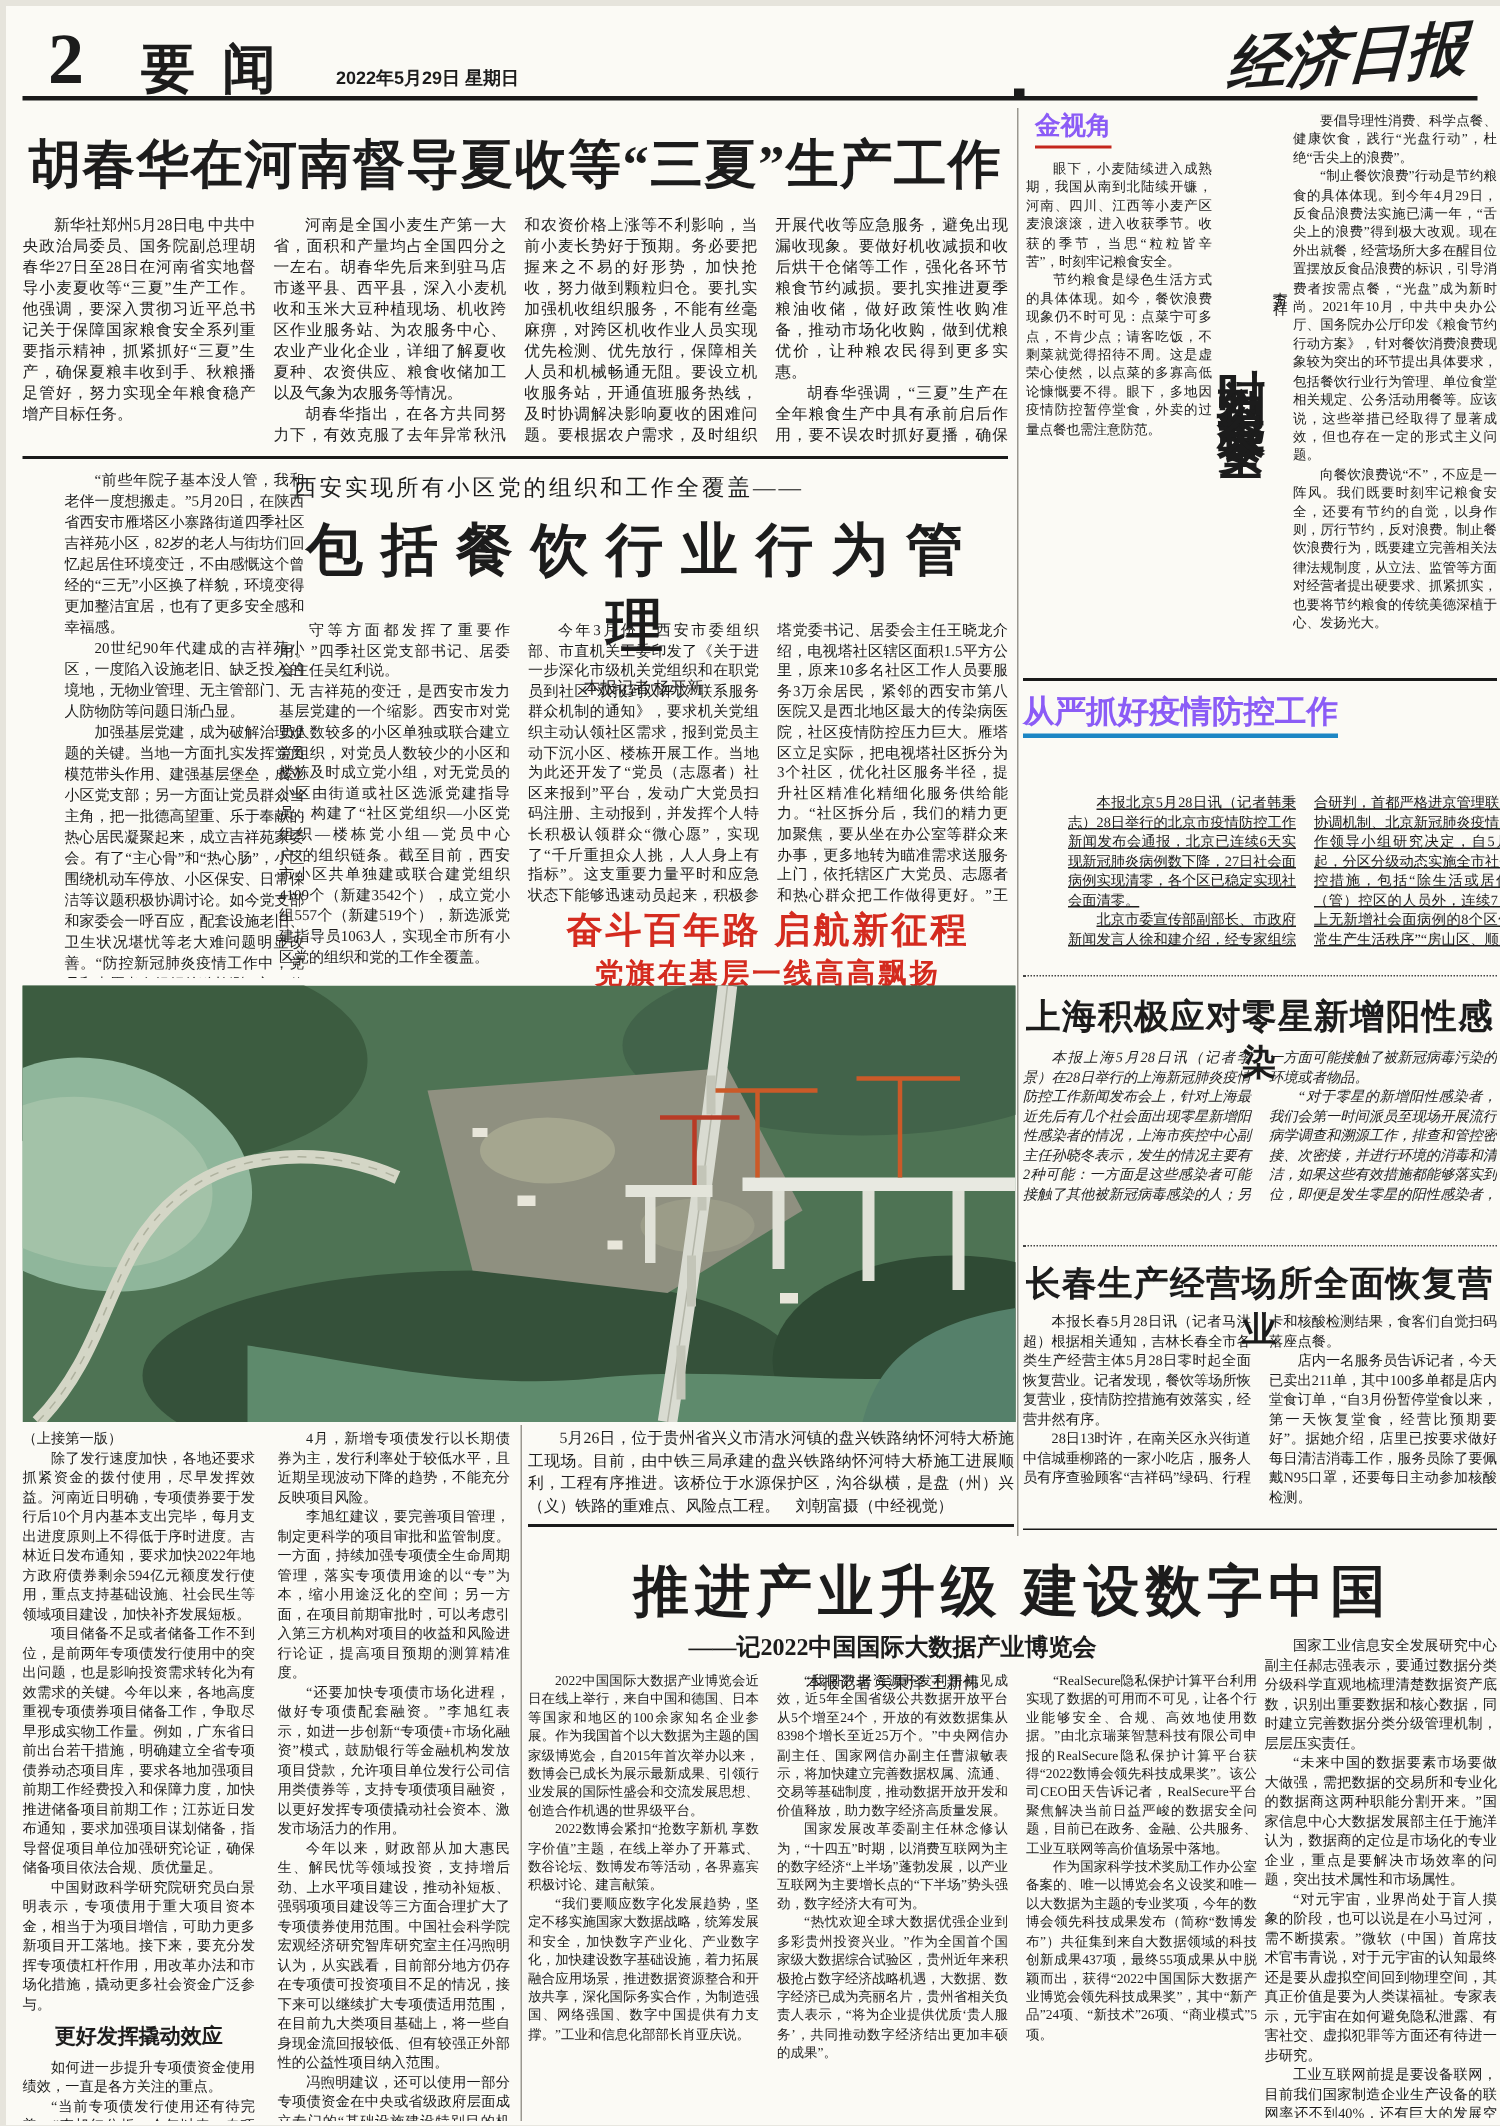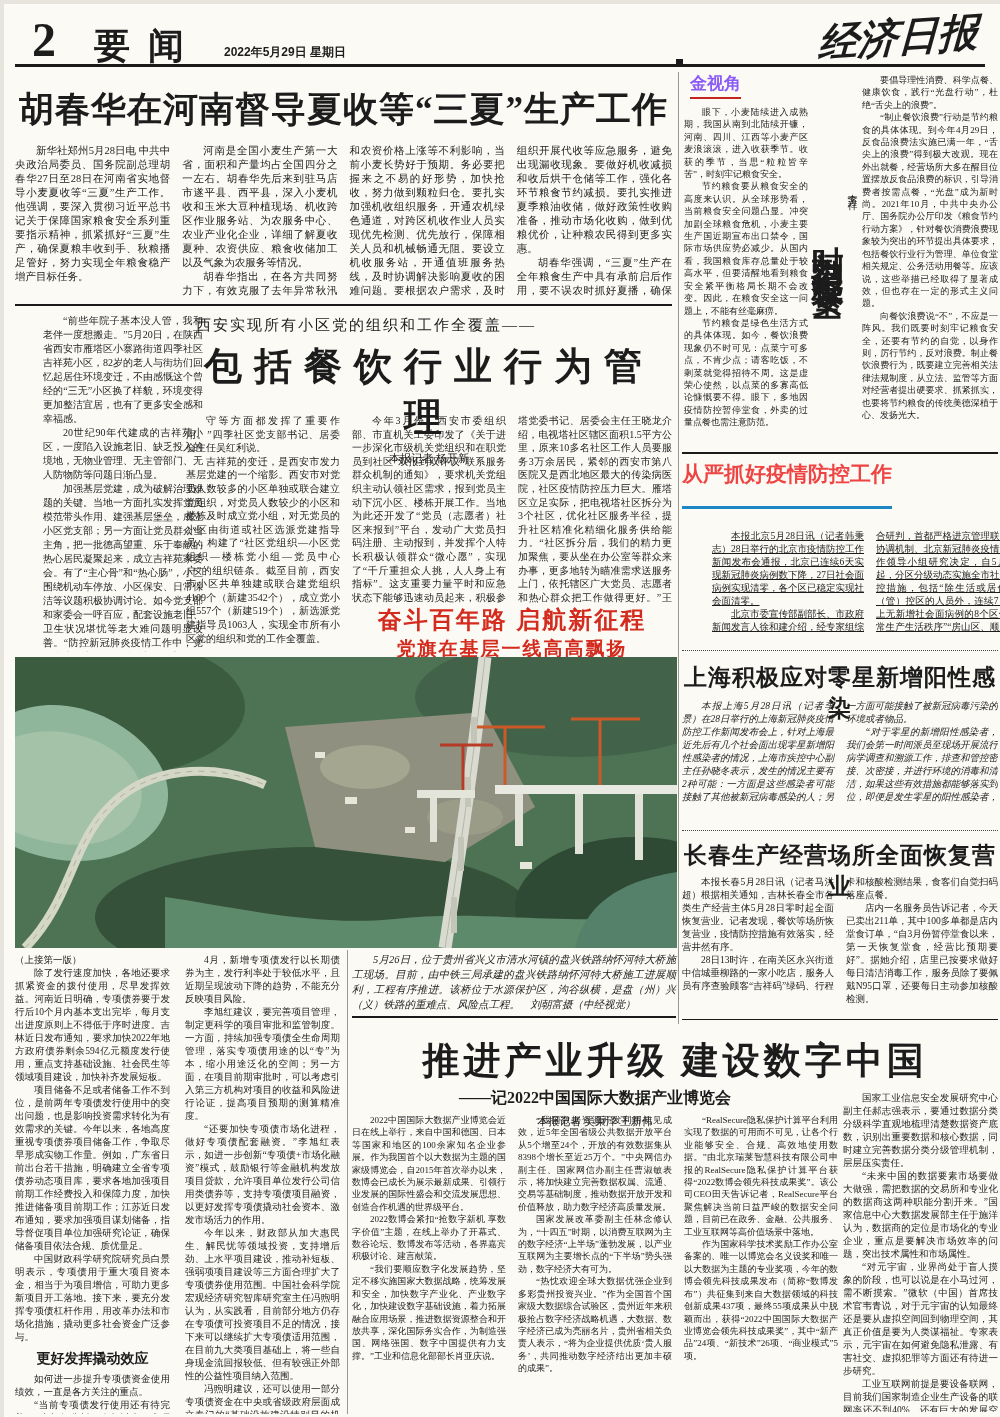--- a/index.html
+++ b/index.html
@@ -18,22 +18,22 @@
   .dateline{font-size:12px;font-weight:bold;font-family:"Liberation Sans",sans-serif;}
   .masthead{font-size:40px;font-weight:bold;font-style:italic;transform:rotate(-4deg) skewX(-6deg);}
   
   .h-big{font-weight:bold;text-align:center;}
   .bodycols{column-gap:12px;overflow:hidden;}
   .byline{text-align:center;font-size:11px;}
   .kicker{font-size:15px;letter-spacing:2px;}
   .redlabel{color:#8b5cf6;font-weight:bold;font-size:17px;border-bottom:2px solid #c4261d;
             padding-bottom:2px;display:inline-block;font-family:"Liberation Sans",sans-serif;}
   .vertical{writing-mode:vertical-rl;}
-  .bluehead{color:#ef4444;font-weight:bold;font-size:21px;border-bottom:3px solid #1d86c4;
-            display:inline-block;font-family:Liberation Mono, monospace;padding-bottom:18px;}
+  .bluehead{color:#8b5cf6;font-weight:bold;font-size:21px;border-bottom:3px solid #1d86c4;
+            display:inline-block;font-family:Liberation Mono, monospace;padding-bottom:1px;}
   .banner{text-align:center;background:#fbfaf5;}
   .banner-l1{color:#d42b1f;font-weight:900;font-size:24px;font-family:"Liberation Sans",sans-serif;letter-spacing:2px;}
   .banner-l2{color:#d42b1f;font-weight:bold;font-size:19px;letter-spacing:2px;
              border-bottom:3px solid #d42b1f;display:inline-block;padding-bottom:1px;}
   .caption{font-size:10.5px;line-height:15px;}
   .subhead{font-size:14px;font-weight:bold;text-align:center;text-indent:0;margin:8px 0;}
 </style>
 </head>
 <body>
 
@@ -45,21 +45,21 @@
   <div class="abs masthead" style="right:22px;top:10px;">经济日报</div>
   <div class="hrule" style="left:15px;top:64px;width:970px;height:2.5px;"></div>
   <div class="hrule" style="left:676px;top:59px;width:7px;height:7px;"></div>
 
   <div class="vrule" style="left:678px;top:72px;height:952px;"></div>
 
   <div class="abs h-big" style="left:15px;top:86px;width:657px;font-size:35px;letter-spacing:1px;">胡春华在河南督导夏收等“三夏”生产工作</div>
   <div class="abs bodycols" style="left:15px;top:144px;width:657px;height:156px;column-count:4;font-size:10.5px;line-height:14px;">
       <p>新华社郑州5月28日电 中共中央政治局委员、国务院副总理胡春华27日至28日在河南省实地督导小麦夏收等“三夏”生产工作。他强调，要深入贯彻习近平总书记关于保障国家粮食安全系列重要指示精神，抓紧抓好“三夏”生产，确保夏粮丰收到手、秋粮播足管好，努力实现全年粮食稳产增产目标任务。</p>
       <p>河南是全国小麦生产第一大省，面积和产量均占全国四分之一左右。胡春华先后来到驻马店市遂平县、西平县，深入小麦机收和玉米大豆种植现场、机收跨区作业服务站、为农服务中心、农业产业化企业，详细了解夏收夏种、农资供应、粮食收储加工以及气象为农服务等情况。</p>
-      <p>胡春华指出，在各方共同努力下，有效克服了去年异常秋汛和农资价格上涨等不利影响，当前小麦长势好于预期。务必要把握来之不易的好形势，加快抢收，努力做到颗粒归仓。要扎实加强机收组织服务，开通农机绿色通道，对跨区机收作业人员实现优先检测、优先放行，保障相关人员和机械畅通无阻。要设立机收服务站，开通值班服务热线，及时协调解决影响夏收的困难问题。要根据农户需求，及时组织开展代收等应急服务，避免出现漏收现象。要做好机收减损和收后烘干仓储等工作，强化各环节粮食节约减损。要扎实推进夏季粮油收储，做好政策性收购准备，推动市场化收购，做到优粮优价，让种粮农民得到更多实惠。</p>
+      <p>胡春华指出，在各方共同努力下，有效克服了去年异常秋汛和农资价格上涨等不利影响，当前小麦长势好于预期。务必要把握来之不易的好形势，加快抢收，努力做到颗粒归仓。要扎实加强机收组织服务，不能有丝毫麻痹，对跨区机收作业人员实现优先检测、优先放行，保障相关人员和机械畅通无阻。要设立机收服务站，开通值班服务热线，及时协调解决影响夏收的困难问题。要根据农户需求，及时组织开展代收等应急服务，避免出现漏收现象。要做好机收减损和收后烘干仓储等工作，强化各环节粮食节约减损。要扎实推进夏季粮油收储，做好政策性收购准备，推动市场化收购，做到优粮优价，让种粮农民得到更多实惠。</p>
       <p>胡春华强调，“三夏”生产在全年粮食生产中具有承前启后作用，要不误农时抓好夏播，确保全年粮食播种面积只增不减。要加强夏季田间管理，落实好各项增产技术措施，有效防范应对各类气象灾害和病虫害，为秋粮丰收打牢基础。</p>
     </div>
   <div class="hrule" style="left:15px;top:304px;width:657px;height:1.5px;"></div>
 
   <div class="abs bodycols" style="left:15px;top:314px;width:160px;height:338px;font-size:10px;line-height:14px;margin-left:28px;">
       <p>“前些年院子基本没人管，我和老伴一度想搬走。”5月20日，在陕西省西安市雁塔区小寨路街道四季社区吉祥苑小区，82岁的老人与街坊们回忆起居住环境变迁，不由感慨这个曾经的“三无”小区换了样貌，环境变得更加整洁宜居，也有了更多安全感和幸福感。</p>
       <p>20世纪90年代建成的吉祥苑小区，一度陷入设施老旧、缺乏投入的境地，无物业管理、无主管部门、无人防物防等问题日渐凸显。</p>
       <p>加强基层党建，成为破解治理难题的关键。当地一方面扎实发挥党员模范带头作用、建强基层堡垒，成立小区党支部；另一方面让党员群众当主角，把一批德高望重、乐于奉献的热心居民凝聚起来，成立吉祥苑家委会。有了“主心骨”和“热心肠”，小区围绕机动车停放、小区保安、日常保洁等议题积极协调讨论。如今党支部和家委会一呼百应，配套设施老旧、卫生状况堪忧等老大难问题明显改善。“防控新冠肺炎疫情工作中，党员和志愿者在组织核酸检测、门口值</p>
     </div>
   <div class="abs" style="left:186px;top:316px;width:486px;">
@@ -124,21 +124,21 @@
       <g fill="#e8e6da">
         <rect x="300" y="95" width="10" height="6"></rect>
           <rect x="330" y="140" width="12" height="7"></rect>
         <rect x="390" y="170" width="10" height="6"></rect>
           <rect x="505" y="205" width="12" height="7"></rect>
       </g>
       <path d="M560,291 C570,250 600,225 662,215 L662,291 Z" fill="#55806a"></path>
     </svg>
   </div>
 
-  <div class="abs caption" style="left:352px;top:952px;width:324px;height:60px;font-style:italic;">
+  <div class="abs caption" style="left:352px;top:952px;width:324px;height:60px;">
     <p><span>5月26日，位于贵州省兴义市清水河镇的盘兴铁路纳怀河特大桥施工现场。目前，由中铁三局承建的盘兴铁路纳怀河特大桥施工进展顺利，工程有序推进。该桥位于水源保护区，沟谷纵横，是盘（州）兴（义）铁路的重难点、风险点工程。</span>　<span>刘朝富摄（中经视觉）</span></p>
   </div>
   <div class="hrule" style="left:352px;top:1016px;width:324px;height:1.5px;"></div>
 
   <div class="abs" style="left:15px;top:954px;width:155px;height:460px;overflow:hidden;font-size:9.5px;line-height:13px;">
     <p class="noindent">（上接第一版）</p>
     <div>
         <p>除了发行速度加快，各地还要求抓紧资金的拨付使用，尽早发挥效益。河南近日明确，专项债券要于发行后10个月内基本支出完毕，每月支出进度原则上不得低于序时进度。吉林近日发布通知，要求加快2022年地方政府债券剩余594亿元额度发行使用，重点支持基础设施、社会民生等领域项目建设，加快补齐发展短板。</p>
         <p>项目储备不足或者储备工作不到位，是前两年专项债发行使用中的突出问题，也是影响投资需求转化为有效需求的关键。今年以来，各地高度重视专项债券项目储备工作，争取尽早形成实物工作量。例如，广东省日前出台若干措施，明确建立全省专项债券动态项目库，要求各地加强项目前期工作经费投入和保障力度，加快推进储备项目前期工作；江苏近日发布通知，要求加强项目谋划储备，指导督促项目单位加强研究论证，确保储备项目依法合规、质优量足。</p>
         <p>中国财政科学研究院研究员白景明表示，专项债用于重大项目资本金，相当于为项目增信，可助力更多新项目开工落地。接下来，要充分发挥专项债杠杆作用，用改革办法和市场化措施，撬动更多社会资金广泛参与。</p>
@@ -156,21 +156,20 @@
       <p>今年以来，财政部从加大惠民生、解民忧等领域投资，支持增后劲、上水平项目建设，推动补短板、强弱项项目建设等三方面合理扩大了专项债券使用范围。中国社会科学院宏观经济研究智库研究室主任冯煦明认为，从实践看，目前部分地方仍存在专项债可投资项目不足的情况，接下来可以继续扩大专项债适用范围，在目前九大类项目基础上，将一些自身现金流回报较低、但有较强正外部性的公益性项目纳入范围。</p>
       <p>冯煦明建议，还可以使用一部分专项债资金在中央或省级政府层面成立专门的“基础设施建设特别目的机构”，从而为基础设施建设投融资提供更专业化的金融服务，更好防范地方政府隐性债务风险。此外，鉴于当前稳增长、保就业的需要，应加大跨周期调节力度，在今年专项债额度发行完成之后，将明年的专项债额度提前至今年发行。</p>
     </div>
   <div class="vrule" style="left:347px;top:950px;height:464px;"></div>
 
   <div class="abs" style="left:690px;top:72px;">
     <span class="redlabel">金视角</span>
   </div>
   <div class="abs bodycols" style="left:684px;top:106px;width:124px;height:340px;font-size:9px;line-height:12.4px;">
       <p>眼下，小麦陆续进入成熟期，我国从南到北陆续开镰，河南、四川、江西等小麦产区麦浪滚滚，进入收获季节。收获的季节，当思“粒粒皆辛苦”，时刻牢记粮食安全。</p>
-      <p>节约粮食要从粮食安全的高度来认识。从全球形势看，当前粮食安全问题凸显。冲突加剧全球粮食危机，小麦主要生产国近期宣布出口禁令，国际市场供应势必减少。从国内看，我国粮食库存总量处于较高水平，但要清醒地看到粮食安全紧平衡格局长期不会改变。因此，在粮食安全这一问题上，不能有丝毫麻痹。</p>
       <p>节约粮食是绿色生活方式的具体体现。如今，餐饮浪费现象仍不时可见：点菜宁可多点，不肯少点；请客吃饭，不剩菜就觉得招待不周。这是虚荣心使然，以点菜的多寡高低论慷慨要不得。眼下，多地因疫情防控暂停堂食，外卖的过量点餐也需注意防范。</p>
     </div>
   <div class="abs vertical h-big" style="left:806px;top:80px;height:330px;font-size:32px;letter-spacing:6px;">时刻牢记粮食安全</div>
   <div class="abs vertical" style="left:845px;top:186px;height:70px;font-size:10px;letter-spacing:3px;">李万祥</div>
   <div class="abs bodycols" style="left:862px;top:74px;width:136px;height:372px;font-size:9px;line-height:12.4px;">
       <p>要倡导理性消费、科学点餐、健康饮食，践行“光盘行动”，杜绝“舌尖上的浪费”。</p>
       <p>“制止餐饮浪费”行动是节约粮食的具体体现。到今年4月29日，反食品浪费法实施已满一年，“舌尖上的浪费”得到极大改观。现在外出就餐，经营场所大多在醒目位置摆放反食品浪费的标识，引导消费者按需点餐，“光盘”成为新时尚。2021年10月，中共中央办公厅、国务院办公厅印发《粮食节约行动方案》，针对餐饮消费浪费现象较为突出的环节提出具体要求，包括餐饮行业行为管理、单位食堂相关规定、公务活动用餐等。应该说，这些举措已经取得了显著成效，但也存在一定的形式主义问题。</p>
       <p>向餐饮浪费说“不”，不应是一阵风。我们既要时刻牢记粮食安全，还要有节约的自觉，以身作则，厉行节约，反对浪费。制止餐饮浪费行为，既要建立完善相关法律法规制度，从立法、监管等方面对经营者提出硬要求、抓紧抓实，也要将节约粮食的传统美德深植于心、发扬光大。</p>
     </div>
 

